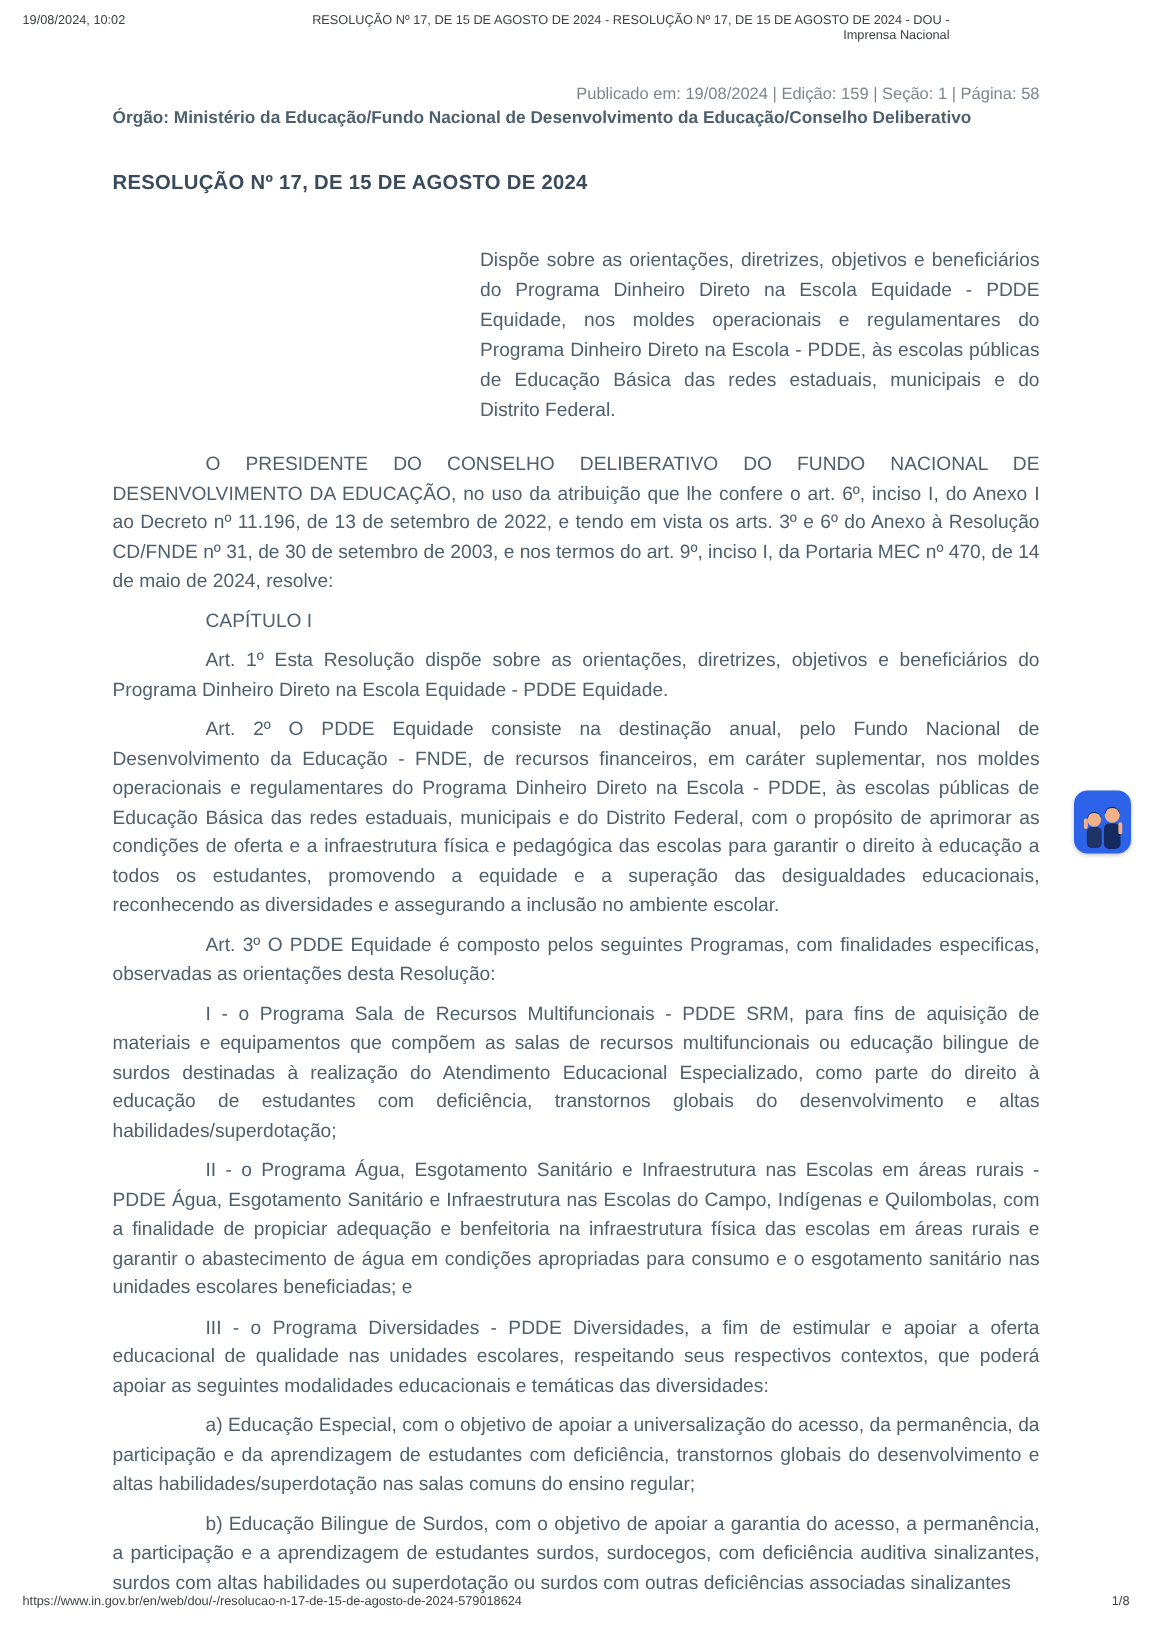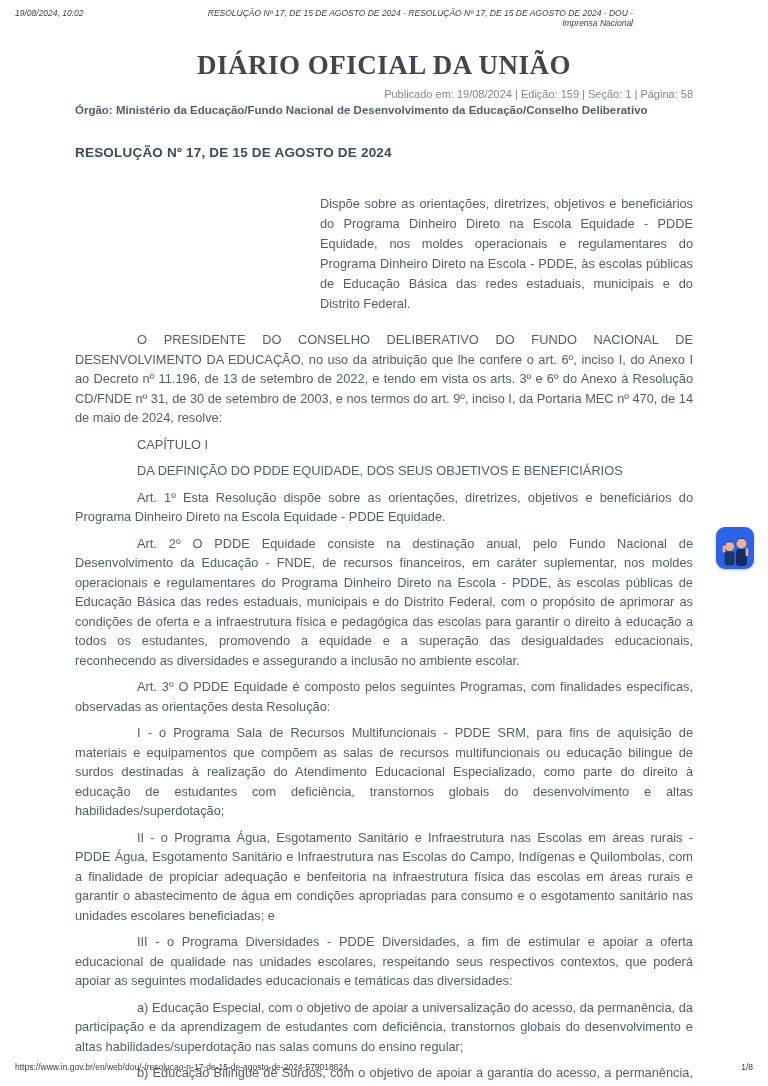--- a/index.html
+++ b/index.html
@@ -15,21 +15,20 @@
   }
   
   .print-header {
     position: absolute;
     top: 8px; left: 0; right: 0;
     display: flex;
     align-items: baseline;
     padding: 0 15px;
     font-size: 8.5px;
     color: #3c4043;
-    font-style: italic;
   }
   .print-header .ph-date { width: 170px; flex: 0 0 auto; }
   .print-header .ph-title { flex: 1 1 auto; text-align: right; }
   .print-header .ph-spacer { width: 120px; flex: 0 0 auto; }
   .print-footer {
     position: absolute;
     bottom: 14px; left: 0; right: 0;
     display: flex;
     justify-content: space-between;
     padding: 0 15px;
@@ -113,32 +112,30 @@
 </head>
 <body>
 
 <div class="print-header">
   <span class="ph-date">19/08/2024, 10:02</span>
   <span class="ph-title">RESOLUÇÃO Nº 17, DE 15 DE AGOSTO DE 2024 - RESOLUÇÃO Nº 17, DE 15 DE AGOSTO DE 2024 - DOU - Imprensa Nacional</span>
   <span class="ph-spacer"></span>
 </div>
 
 <div class="page-content">
-  <div class="masthead-title">DIÁRIO OFICIAL DA UNIÃO</div>
   <div class="publication-info">Publicado em: 19/08/2024 | Edição: 159 | Seção: 1 | Página: 58</div>
   <div class="organ-line">Órgão: Ministério da Educação/Fundo Nacional de Desenvolvimento da Educação/Conselho Deliberativo</div>
 
   <div class="resolution-title">RESOLUÇÃO Nº 17, DE 15 DE AGOSTO DE 2024</div>
 
   <div class="summary-paragraph">Dispõe sobre as orientações, diretrizes, objetivos e beneficiários do Programa Dinheiro Direto na Escola Equidade - PDDE Equidade, nos moldes operacionais e regulamentares do Programa Dinheiro Direto na Escola - PDDE, às escolas públicas de Educação Básica das redes estaduais, municipais e do Distrito Federal.</div>
 
   <div class="body-paragraphs">
       <p>O PRESIDENTE DO CONSELHO DELIBERATIVO DO FUNDO NACIONAL DE DESENVOLVIMENTO DA EDUCAÇÃO, no uso da atribuição que lhe confere o art. 6º, inciso I, do Anexo I ao Decreto nº 11.196, de 13 de setembro de 2022, e tendo em vista os arts. 3º e 6º do Anexo à Resolução CD/FNDE nº 31, de 30 de setembro de 2003, e nos termos do art. 9º, inciso I, da Portaria MEC nº 470, de 14 de maio de 2024, resolve:</p>
       <p>CAPÍTULO I</p>
-      <p>DA DEFINIÇÃO DO PDDE EQUIDADE, DOS SEUS OBJETIVOS E BENEFICIÁRIOS</p>
       <p>Art. 1º Esta Resolução dispõe sobre as orientações, diretrizes, objetivos e beneficiários do Programa Dinheiro Direto na Escola Equidade - PDDE Equidade.</p>
       <p>Art. 2º O PDDE Equidade consiste na destinação anual, pelo Fundo Nacional de Desenvolvimento da Educação - FNDE, de recursos financeiros, em caráter suplementar, nos moldes operacionais e regulamentares do Programa Dinheiro Direto na Escola - PDDE, às escolas públicas de Educação Básica das redes estaduais, municipais e do Distrito Federal, com o propósito de aprimorar as condições de oferta e a infraestrutura física e pedagógica das escolas para garantir o direito à educação a todos os estudantes, promovendo a equidade e a superação das desigualdades educacionais, reconhecendo as diversidades e assegurando a inclusão no ambiente escolar.</p>
       <p>Art. 3º O PDDE Equidade é composto pelos seguintes Programas, com finalidades especificas, observadas as orientações desta Resolução:</p>
       <p>I - o Programa Sala de Recursos Multifuncionais - PDDE SRM, para fins de aquisição de materiais e equipamentos que compõem as salas de recursos multifuncionais ou educação bilingue de surdos destinadas à realização do Atendimento Educacional Especializado, como parte do direito à educação de estudantes com deficiência, transtornos globais do desenvolvimento e altas habilidades/superdotação;</p>
       <p>II - o Programa Água, Esgotamento Sanitário e Infraestrutura nas Escolas em áreas rurais - PDDE Água, Esgotamento Sanitário e Infraestrutura nas Escolas do Campo, Indígenas e Quilombolas, com a finalidade de propiciar adequação e benfeitoria na infraestrutura física das escolas em áreas rurais e garantir o abastecimento de água em condições apropriadas para consumo e o esgotamento sanitário nas unidades escolares beneficiadas; e</p>
       <p>III - o Programa Diversidades - PDDE Diversidades, a fim de estimular e apoiar a oferta educacional de qualidade nas unidades escolares, respeitando seus respectivos contextos, que poderá apoiar as seguintes modalidades educacionais e temáticas das diversidades:</p>
       <p>a) Educação Especial, com o objetivo de apoiar a universalização do acesso, da permanência, da participação e da aprendizagem de estudantes com deficiência, transtornos globais do desenvolvimento e altas habilidades/superdotação nas salas comuns do ensino regular;</p>
       <p>b) Educação Bilingue de Surdos, com o objetivo de apoiar a garantia do acesso, a permanência, a participação e a aprendizagem de estudantes surdos, surdocegos, com deficiência auditiva sinalizantes, surdos com altas habilidades ou superdotação ou surdos com outras deficiências associadas sinalizantes</p>
     </div>
 </div>

